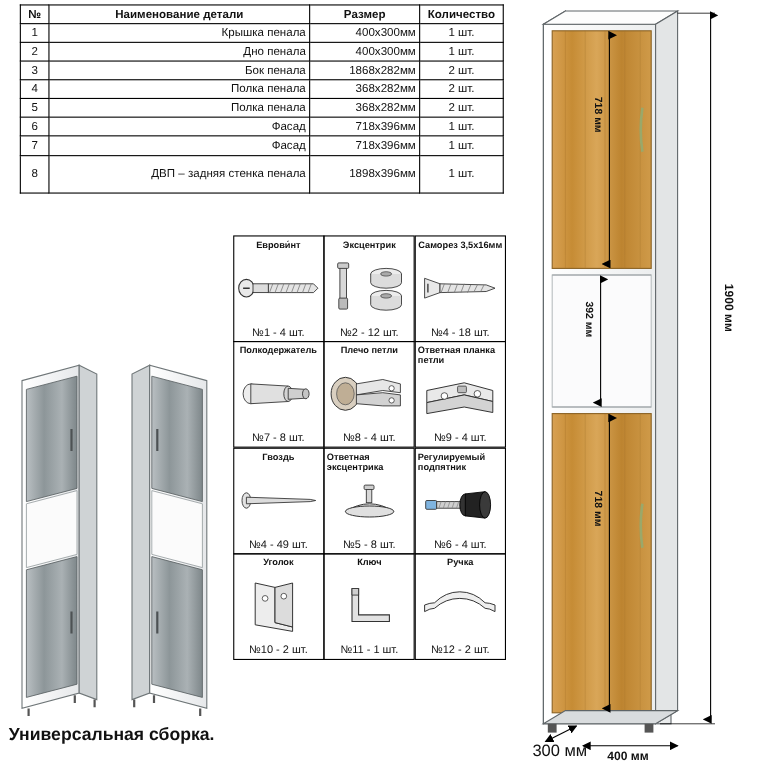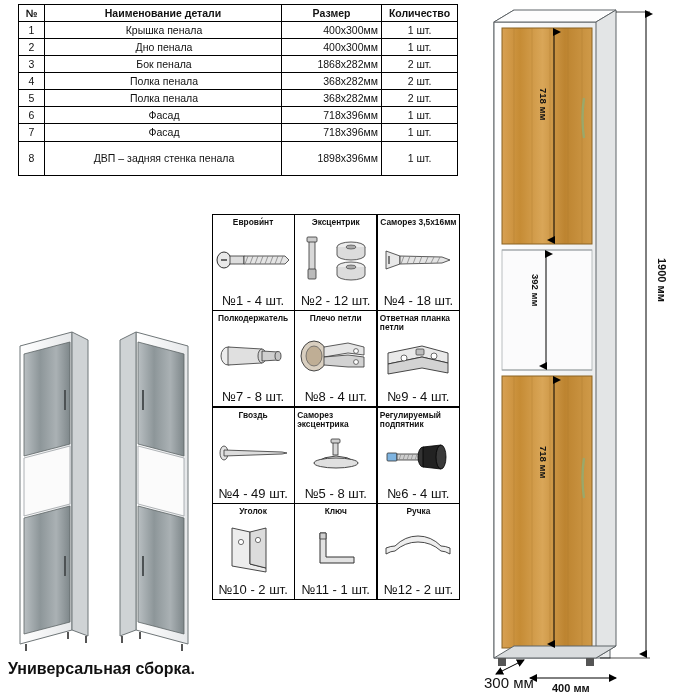--- a/index.html
+++ b/index.html
@@ -18,21 +18,21 @@
     border-collapse:collapse;
     font-size:10.5px;
   }
   .parts-table th, .parts-table td {
     border:1px solid #000;
     padding:2px 3px;
     line-height:1.15;
   }
   .parts-table th { font-weight:bold; text-align:center; }
   .parts-table td.num { text-align:center; width:26px; }
-  .parts-table td.name { text-align:center; padding-left:5px; }
+  .parts-table td.name { text-align:right; padding-left:5px; }
   .parts-table td.size { text-align:right; width:100px; }
   .parts-table td.qty { text-align:center; width:76px; }
   .parts-table th.c-num { width:26px; }
   .parts-table th.c-size { width:100px; }
   .parts-table th.c-qty { width:76px; }
 
   
   .hw-grid {
     position:absolute; left:212px; top:214px;
     width:248px;
@@ -43,21 +43,21 @@
   .hw-cell {
     border:1px solid #000;
     margin:-0.5px 0 0 -0.5px;
     height:97px;
     padding:3px 2px 2px 2px;
     display:flex; flex-direction:column; align-items:center;
     justify-content:space-between;
   }
   .hw-title { font-weight:bold; line-height:1.12; font-size:8.4px; }
   .hw-art { flex:1; display:flex; align-items:center; justify-content:center; width:100%; }
-  .hw-qty { font-size:13px; }
+  .hw-qty { font-size:10px; }
 
   
   .assembly { position:absolute; left:10px; top:318px; width:190px; height:340px; }
 
   
   .cabinet { position:absolute; left:480px; top:6px; width:212px; height:688px; }
 
   .caption {
     position:absolute; left:8px; top:660px;
     font-size:16px; font-weight:bold;
@@ -249,21 +249,21 @@
     <div class="hw-art">
       <svg width="74" height="20" viewBox="0 0 74 20">
         <ellipse cx="8" cy="10" rx="4" ry="7" fill="#e3e3e3" stroke="#333" stroke-width="0.8"></ellipse>
         <path d="M8 7 L66 9 L71 10 L66 11 L8 13 Z" fill="#dcdcdc" stroke="#333" stroke-width="0.8"></path>
       </svg>
     </div>
     <div class="hw-qty">№4 - 49 шт.</div>
   </div>
 
   <div class="hw-cell">
-    <div class="hw-title">Саморез эксцентрика</div>
+    <div class="hw-title">Ответная эксцентрика</div>
     <div class="hw-art">
       <svg width="60" height="40" viewBox="0 0 60 40">
         <rect x="27" y="4" width="5" height="14" fill="#d8d8d8" stroke="#333" stroke-width="0.8"></rect>
         <rect x="25" y="2" width="9" height="4" rx="1" fill="#cfcfcf" stroke="#333" stroke-width="0.8"></rect>
         <path d="M8 26 Q30 12 52 26 Z" fill="#ebebeb" stroke="#333" stroke-width="0.9"></path>
         <ellipse cx="30" cy="26" rx="22" ry="5" fill="#e0e0e0" stroke="#333" stroke-width="0.9"></ellipse>
       </svg>
     </div>
     <div class="hw-qty">№5 - 8 шт.</div>
   </div>

